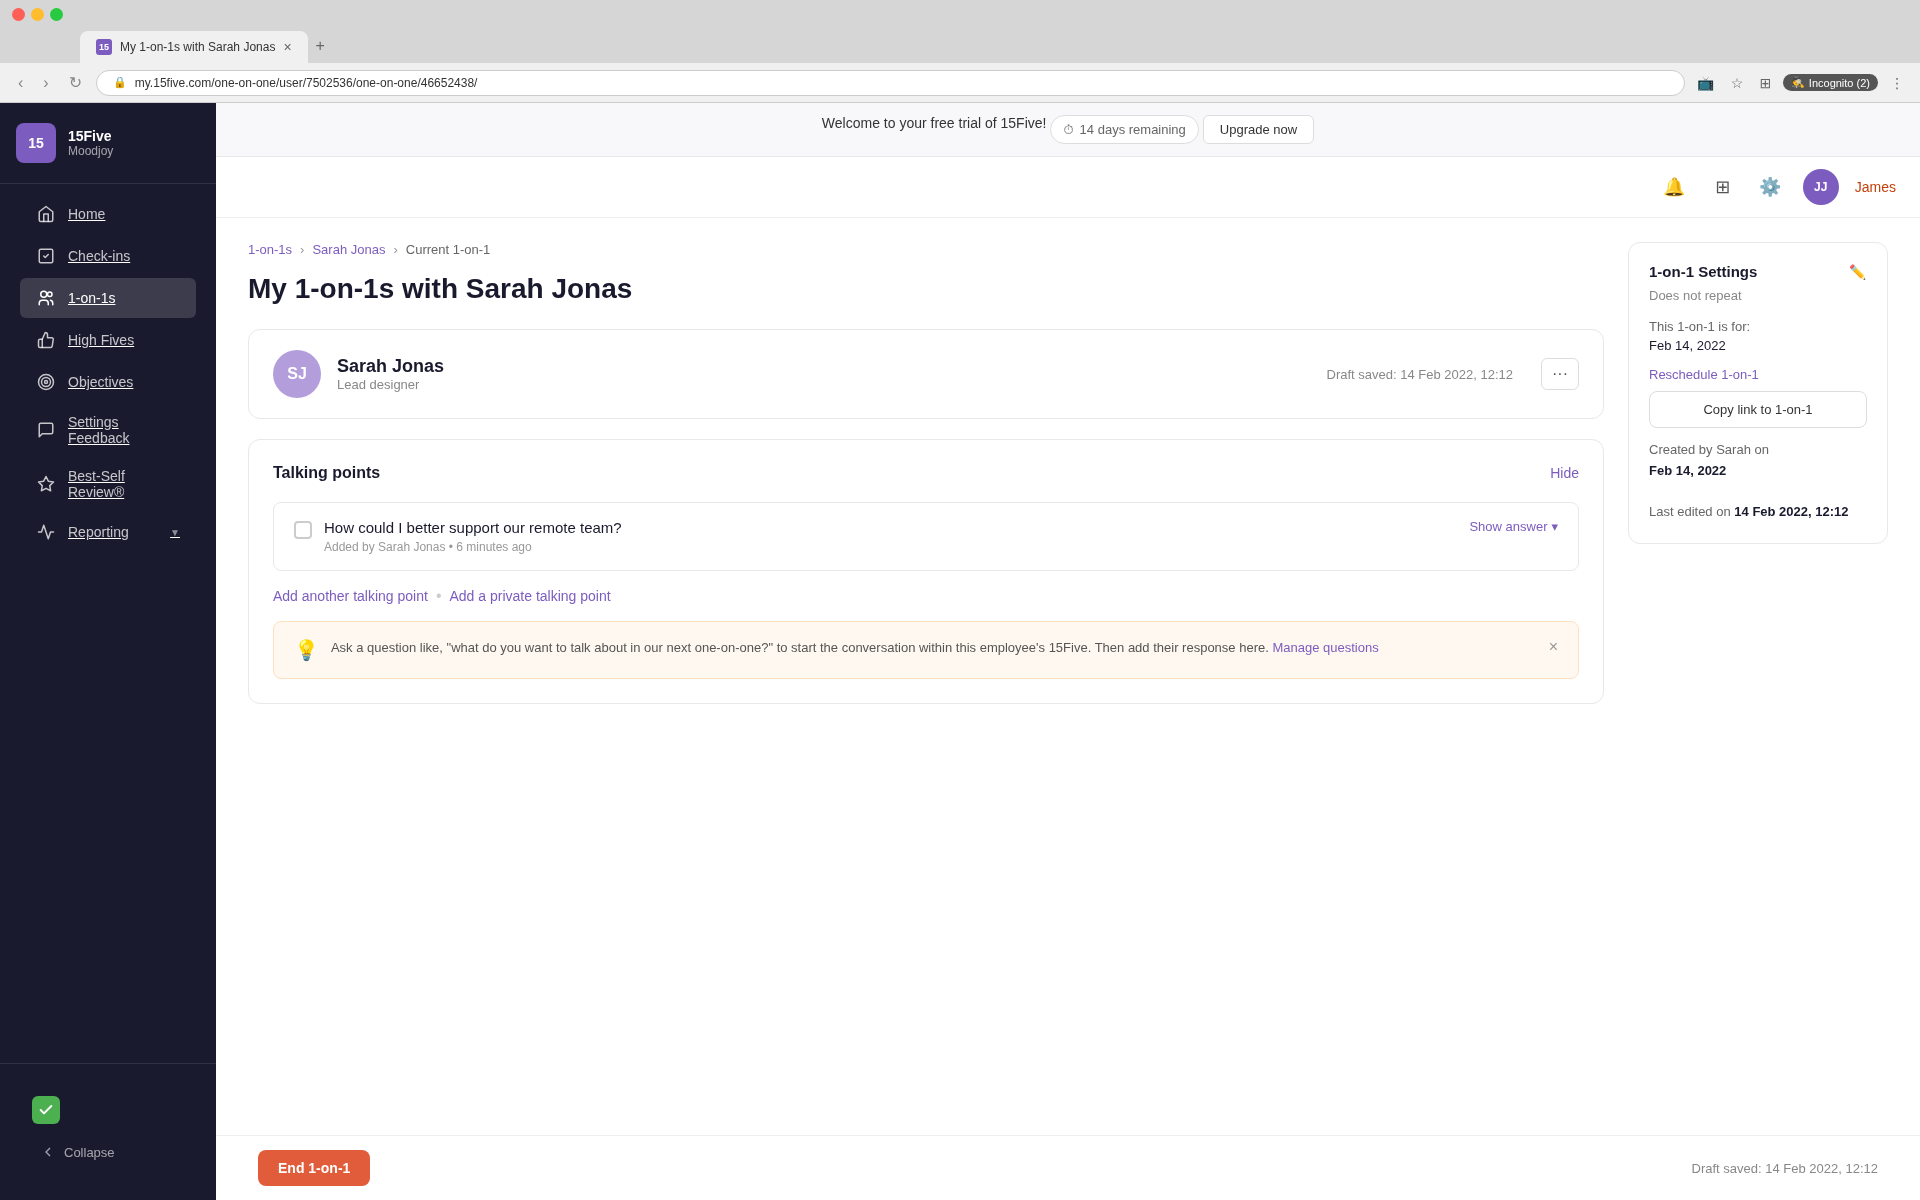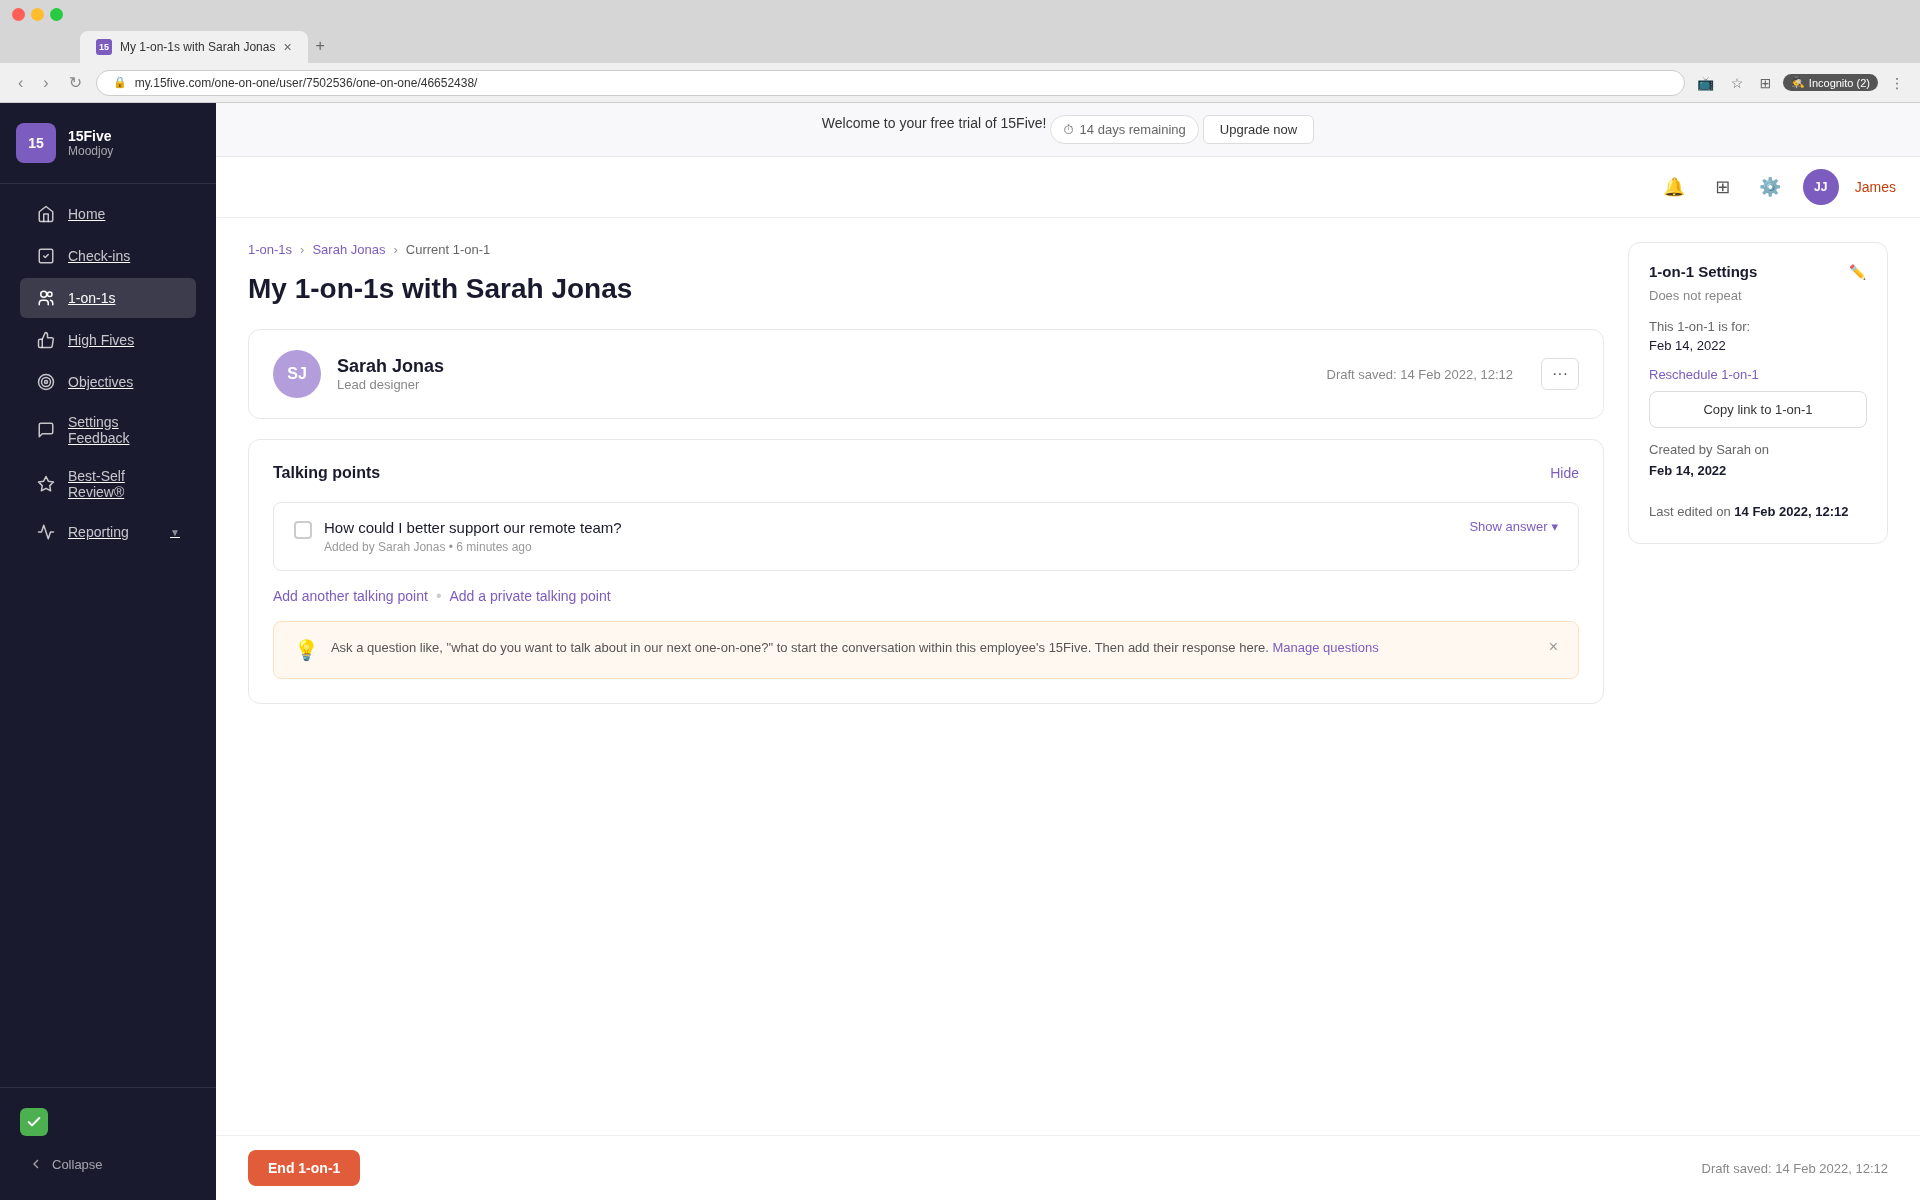--- a/index.html
+++ b/index.html
@@ -33,21 +33,21 @@
     .sidebar { width: 216px; background: #1a1a2e; display: flex; flex-direction: column; color: white; flex-shrink: 0; }
     .sidebar-logo { padding: 20px 16px; display: flex; align-items: center; gap: 12px; border-bottom: 1px solid rgba(255,255,255,0.1); }
     .sidebar-logo-icon { width: 40px; height: 40px; background: #7c5cbf; border-radius: 8px; display: flex; align-items: center; justify-content: center; font-weight: bold; font-size: 14px; color: white; }
     .sidebar-logo-text { display: flex; flex-direction: column; }
     .sidebar-logo-name { font-size: 14px; font-weight: 600; color: white; }
     .sidebar-logo-sub { font-size: 12px; color: rgba(255,255,255,0.6); }
     .sidebar-nav { flex: 1; padding: 8px 12px; text-decoration: underline; }
     .nav-item { display: flex; align-items: center; gap: 12px; padding: 10px 16px; cursor: pointer; color: rgba(255,255,255,0.75); font-size: 14px; border-radius: 6px; margin: 2px 8px; transition: background 0.15s; }
     .nav-item.active { background: rgba(255,255,255,0.15); color: white; }
     .nav-item .nav-icon { width: 20px; height: 20px; display: flex; align-items: center; justify-content: center; flex-shrink: 0; }
-    .sidebar-bottom { padding: 20px; border-top: 1px solid rgba(255,255,255,0.1); }
+    .sidebar-bottom { padding: 32px; border-top: 1px solid rgba(255,255,255,0.1); }
     .collapse-btn { display: flex; align-items: center; gap: 8px; color: rgba(255,255,255,0.6); font-size: 13px; cursor: pointer; padding: 8px; }
     .badge-green { width: 28px; height: 28px; background: #4caf50; border-radius: 6px; display: flex; align-items: center; justify-content: center; margin-bottom: 12px; }
 
     
     .main { flex: 1; display: flex; flex-direction: column; overflow: hidden; background: white; }
 
     
     .trial-banner { background: #f8f8fa; border-bottom: 1px solid #e8e8ec; padding: 12px 24px; display: flex; justify-content: center; gap: 4px; }
     .trial-text { font-size: 14px; color: #333; }
     .trial-days { display: flex; align-items: center; gap: 6px; font-size: 13px; color: #666; background: white; border: 1px solid #ddd; padding: 4px 12px; border-radius: 20px; }
@@ -117,21 +117,21 @@
     .reschedule-link { color: #7c5cbf; font-size: 13px; cursor: pointer; text-decoration: none; }
     .copy-btn { width: 100%; background: white; border: 1px solid #ddd; border-radius: 8px; padding: 10px 16px; font-size: 13px; font-weight: 500; cursor: pointer; color: #333; margin-top: 8px; }
     .created-info { font-size: 13px; color: #666; margin-top: 12px; line-height: 1.6; }
     .bold-date { font-weight: 600; color: #1a1a2e; }
 
     .tips-card { background: white; border: 1px solid #e8e8ec; border-radius: 12px; padding: 20px; }
     .tips-title { font-size: 15px; font-weight: 600; color: #1a1a2e; margin-bottom: 8px; }
     .tips-text { font-size: 13px; color: #666; line-height: 1.6; }
 
     
-    .bottom-bar { background: white; border-top: 1px solid #eee; padding: 14px 32px; display: flex; align-items: center; justify-content: space-between; }
+    .bottom-bar { background: white; border-top: 1px solid #eee; padding: 14px 42px; display: flex; align-items: center; justify-content: space-between; }
     .end-btn { background: #e05c3a; color: white; border: none; border-radius: 8px; padding: 10px 20px; font-size: 14px; font-weight: 600; cursor: pointer; }
     .draft-saved { font-size: 13px; color: #888; }
 
     
     svg.nav-svg { width: 18px; height: 18px; fill: none; stroke: currentColor; stroke-width: 2; stroke-linecap: round; stroke-linejoin: round; }
   </style>
 </head>
 <body>
 
 <div class="browser-chrome">

